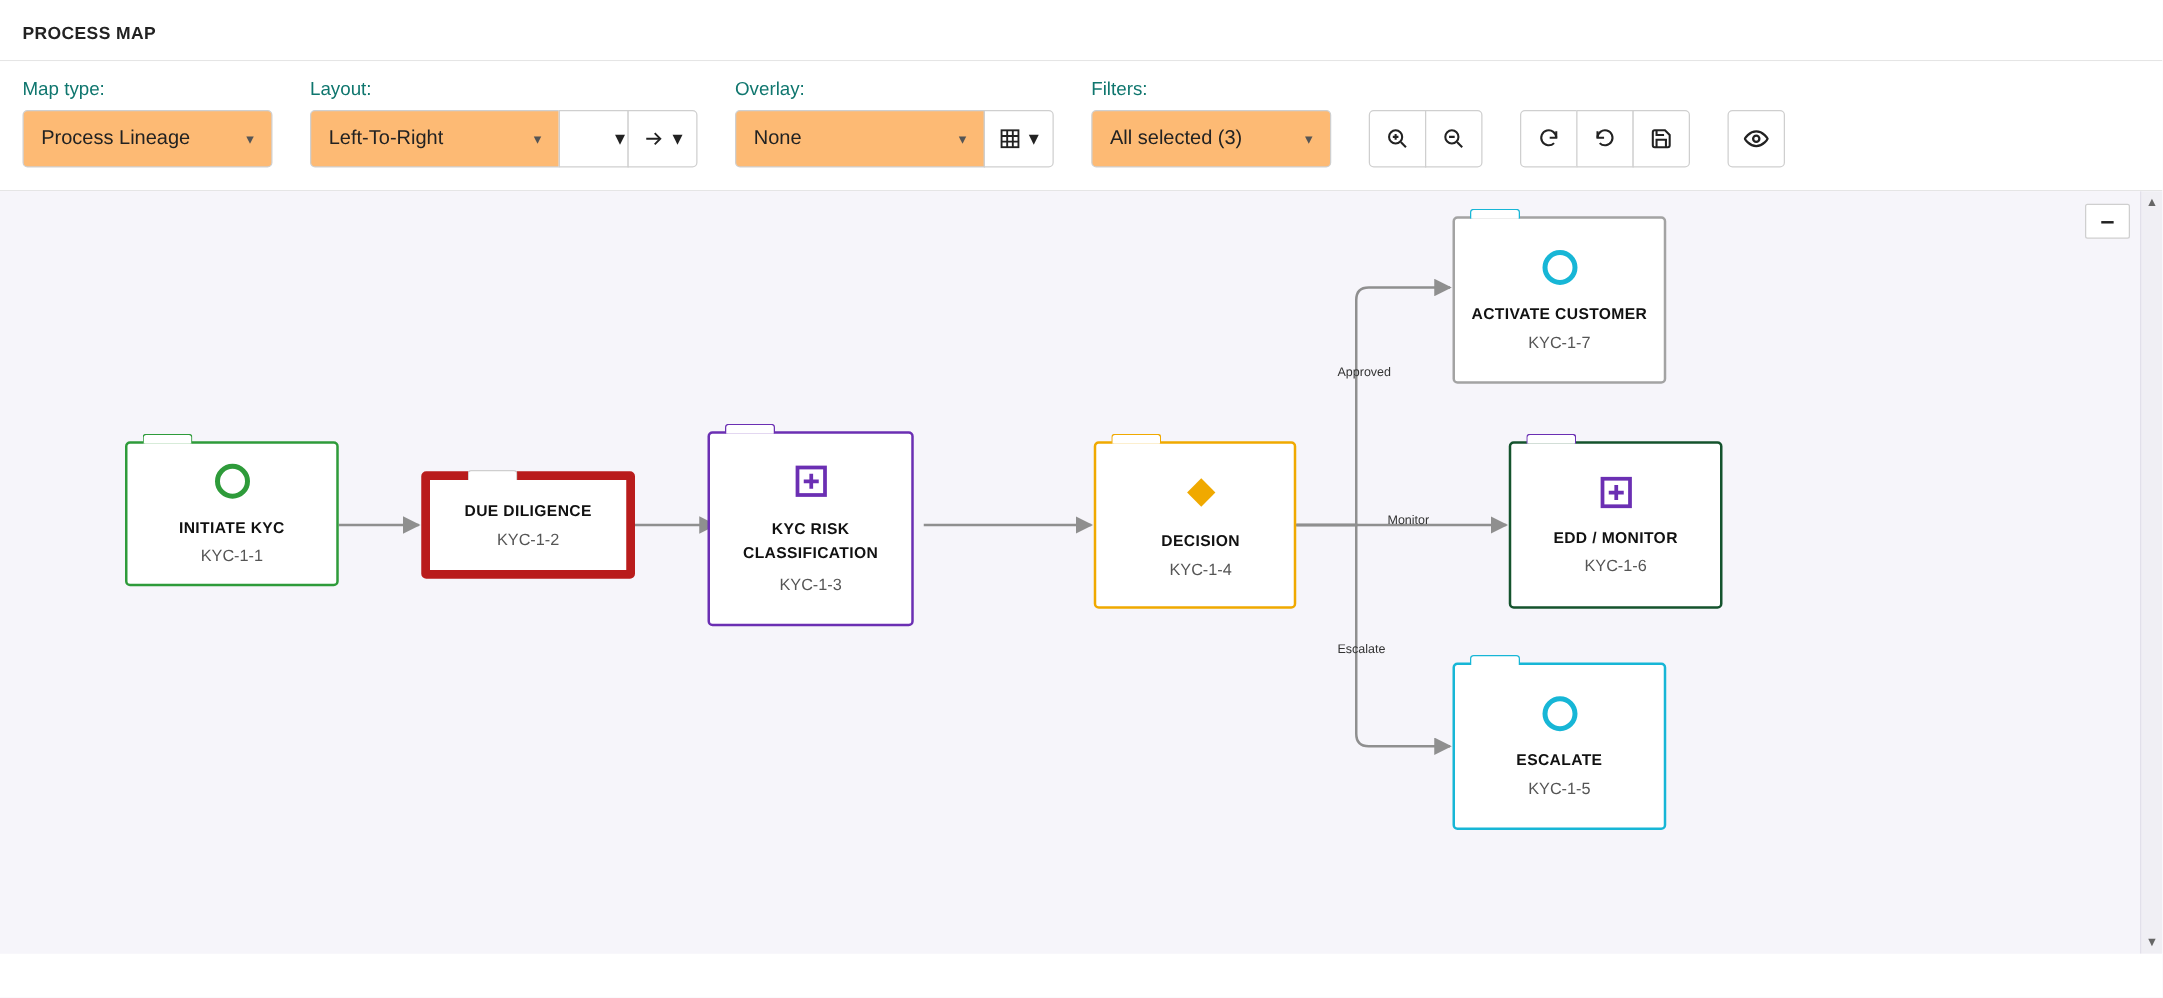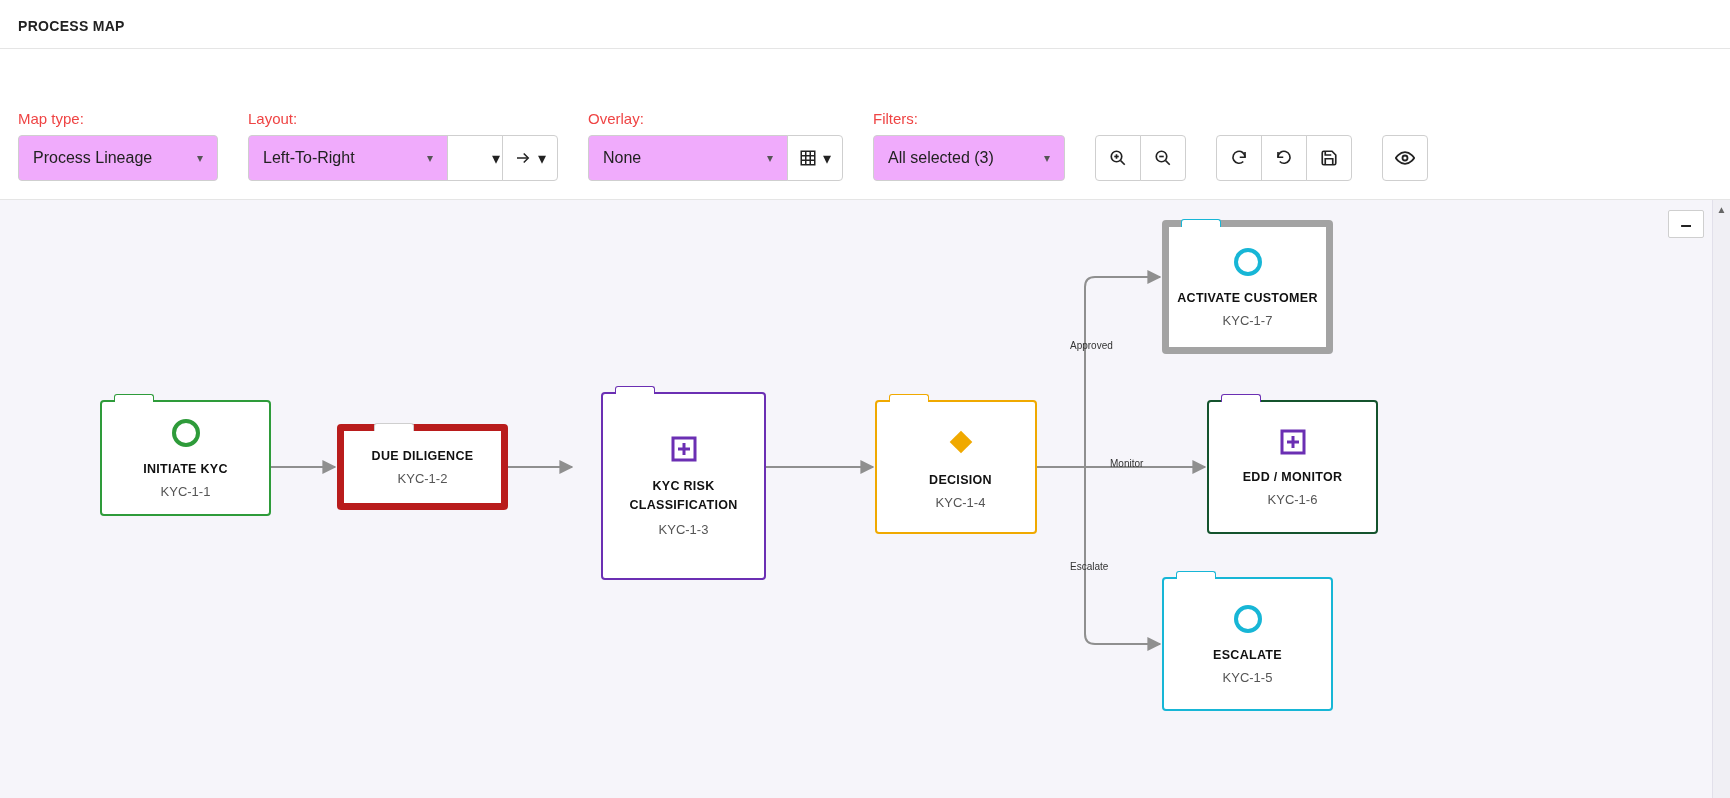--- a/index.html
+++ b/index.html
@@ -18,26 +18,26 @@
   .toolbar {
     display:flex;
     align-items:flex-end;
     gap:30px;
     padding: 14px 18px 18px 18px;
     border-bottom:1px solid #e5e5e5;
     background:#fff;
     flex-wrap:nowrap;
   }
   .toolbar-group { display:flex; flex-direction:column; gap:8px; }
-  .toolbar-label { font-size:15px; color:#ef4444;margin-top:47px; }
+  .toolbar-label { font-size:15px; color:#0f766e; }
   .dropdown {
     display:flex; align-items:center; justify-content:space-between;
     height:46px; padding:0 14px;
     border:1px solid #cfcfcf; border-radius:4px;
-    font-size:16px; color:#222; background:#f0abfc; cursor:pointer;
+    font-size:16px; color:#222; background:#fdba74; cursor:pointer;
     gap:12px;
   }
   .dropdown .chev { font-size:12px; color:#555; }
   .btn {
     display:flex; align-items:center; justify-content:center;
     height:46px; min-width:46px; padding:0 10px;
     border:1px solid #cfcfcf; border-radius:4px;
     background:#fff; cursor:pointer; color:#222;
   }
   .btn + .btn.joined, .dropdown + .btn.joined, .btn + .dropdown.joined { margin-left:-1px; border-top-left-radius:0; border-bottom-left-radius:0; }
@@ -276,21 +276,21 @@
       <div class="node-title">INITIATE KYC</div>
       <div class="node-sub">KYC-1-1</div>
     </div>
 
     <div class="node" style="left:337px; top:224px; width:171px; height:86px; border:7px solid #b91c1c;">
       <div class="tab" style="left:30px; border-color:#cfcfcf;"></div>
       <div class="node-title">DUE DILIGENCE</div>
       <div class="node-sub">KYC-1-2</div>
     </div>
 
-    <div class="node" style="left:601px; top:192px; width:165px; height:188px; border:2px solid #6b2fb3;">
+    <div class="node" style="left:566px; top:192px; width:165px; height:156px; border:2px solid #6b2fb3;">
       <div class="tab" style="left:12px; border-color:#6b2fb3;"></div>
       <div class="glyph">
         <svg width="28" height="28" viewBox="0 0 28 28">
           <rect x="3" y="3" width="22" height="22" fill="none" stroke="#6b2fb3" stroke-width="3"></rect>
           <line x1="14" y1="8" x2="14" y2="20" stroke="#6b2fb3" stroke-width="3"></line>
           <line x1="8" y1="14" x2="20" y2="14" stroke="#6b2fb3" stroke-width="3"></line>
         </svg>
       </div>
       <div class="node-title" style="line-height:1.5">KYC RISK CLASSIFICATION</div>
       <div class="node-sub">KYC-1-3</div>
@@ -300,21 +300,21 @@
       <div class="tab" style="left:12px; border-color:#f0a900;"></div>
       <div class="glyph">
         <svg width="34" height="34" viewBox="0 0 34 34">
             <rect x="9" y="9" width="16" height="16" fill="#f0a900" transform="rotate(45 17 17)"></rect>
           </svg>
       </div>
       <div class="node-title">DECISION</div>
       <div class="node-sub">KYC-1-4</div>
     </div>
 
-    <div class="node" style="left:1162px; top:20px; width:171px; height:134px; border:7px solid #a3a3a3;">
+    <div class="node" style="left:1162px; top:20px; width:171px; height:134px; border:2px solid #a3a3a3;">
       <div class="tab" style="left:12px; border-color:#17b6d6;"></div>
       <div class="glyph">
         <svg width="30" height="30" viewBox="0 0 30 30">
             <circle cx="15" cy="15" r="12" fill="none" stroke="#17b6d6" stroke-width="4"></circle>
           </svg>
       </div>
       <div class="node-title">ACTIVATE CUSTOMER</div>
       <div class="node-sub">KYC-1-7</div>
     </div>
 

